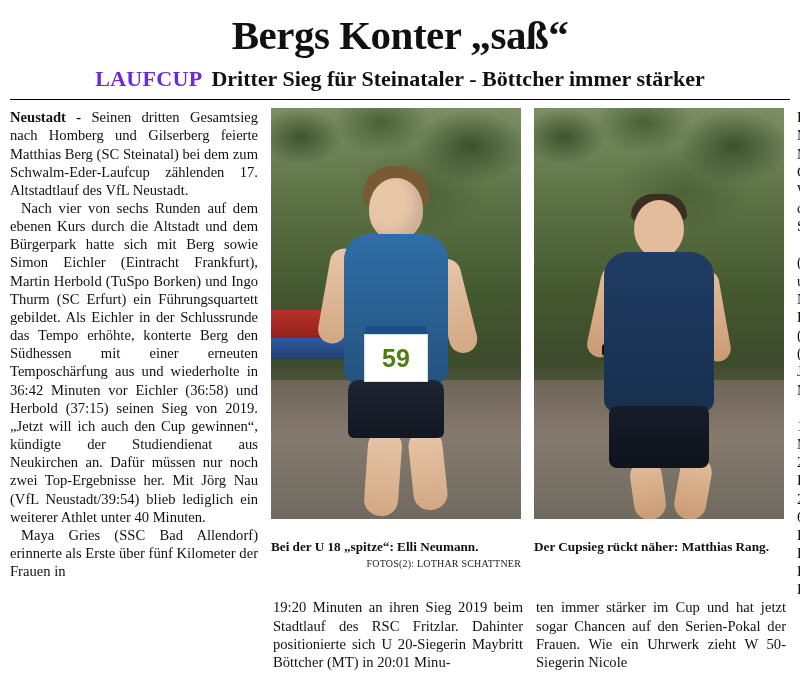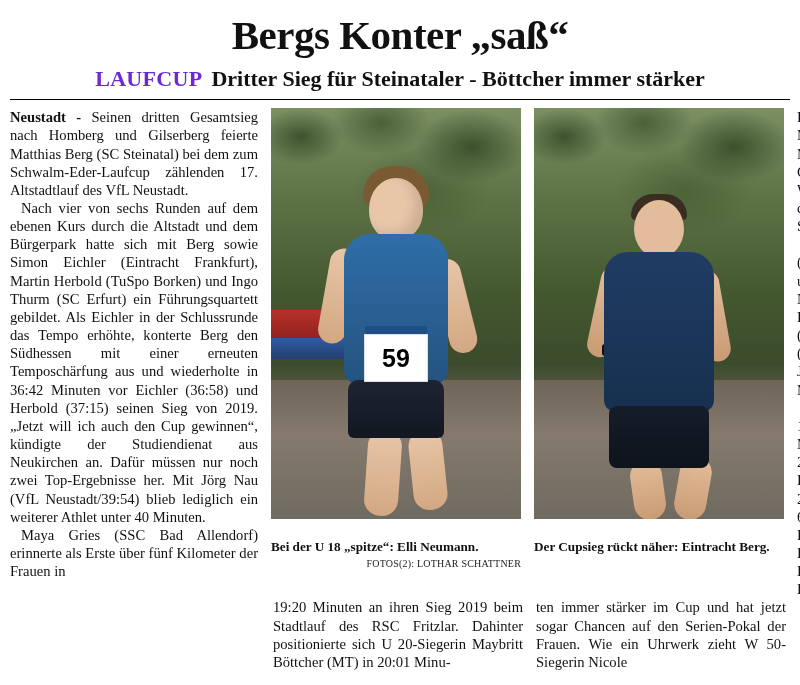--- a/index.html
+++ b/index.html
@@ -143,21 +143,21 @@
     width: 104px; height: 150px; top: 126px;
     background: linear-gradient(180deg,#2f6ea8,#24537f);
     border-radius: 26px 26px 14px 14px;
   }
   .r-bib {
     position: absolute; left: 50%; transform: translateX(-50%);
     width: 62px; height: 46px; top: 226px; background: #fff;
     border: 1px solid #ddd;
     display: flex; align-items: center; justify-content: center;
     font-family: "Liberation Sans", sans-serif;
-    font-weight: bold; font-size: 25px; color: #000000;
+    font-weight: bold; font-size: 25px; color: #4d7c0f;
   }
   .r-bibtop {
     position: absolute; left: 50%; transform: translateX(-50%);
     width: 62px; height: 9px; top: 218px; background: #1d4f86;
   }
   .r-shorts {
     position: absolute; left: 50%; transform: translateX(-50%);
     width: 96px; height: 58px; top: 272px;
     background: linear-gradient(180deg,#1d2431,#121722);
     border-radius: 10px 10px 6px 6px;
@@ -275,21 +275,21 @@
         <div class="m-armR"></div>
         <div class="m-watch"></div>
         <div class="m-hair"></div>
         <div class="m-head"></div>
         <div class="m-torso"></div>
         <div class="m-legL"></div>
         <div class="m-legR"></div>
         <div class="m-shorts"></div>
       </div>
       <div class="photo-under">
-        <div class="cap">Der Cupsieg rückt näher: Eintracht Berg.</div>
+        <div class="cap">Der Cupsieg rückt näher: Matthias Rang.</div>
       </div>
     </div>
 
     <div class="col right">
       <p class="body">Ramus ihre Kreise und lief in 22:51 Minuten auf den dritten Rang. In 23:59 Minuten avancierte Elli Neumann (TSV Geismar) zur U18-Siegern. Mit Monika Wöhleke (Kassel/W 60/26:45) gab sich die erste Siegerin von 2004 ein Stelldichein.</p>
       <p class="body">Der 13-jährige Jean Heilmann (Kerstenhausen/KSV Baunatal) gewann unter 55 Startern überlegen das Nachwuchs-Rennen über 1200 Meter. Dahinter hängten mit Sophia Fröhlich (TuSpo Borken/4:17), Marielies Quehl (SCS/4:30) und Luana Krudewig (ESV Jahn Treysa/4:34) drei heimische Mädchen alle weiteren Jungen ab.</p>
       <p class="body">Weitere heimische Klassen-Sieger: 10km: M 40: Daniel Henkel (Ren) 42:32. M 60: Walter Fieting (Urff) 46:29. WJU 20: Valeska Nierath (VfL) 44:13. 5 Kilometer: M 40: Matthias Böth (Gil) 24:51. M 50: Ralf Paul (VfL) 32:00. M 60: Günter Kistner (Gei) 23:56. M 70: Peter Göbel-Braun (Treysa) 26:41. M 80: Peter Kalbfleisch (VfB) 39:17. W 30: Katrin Dädelow (Gil) 25:13. W 40: Carina Helwig 27:29.</p>
     </div>
   </div>
 

